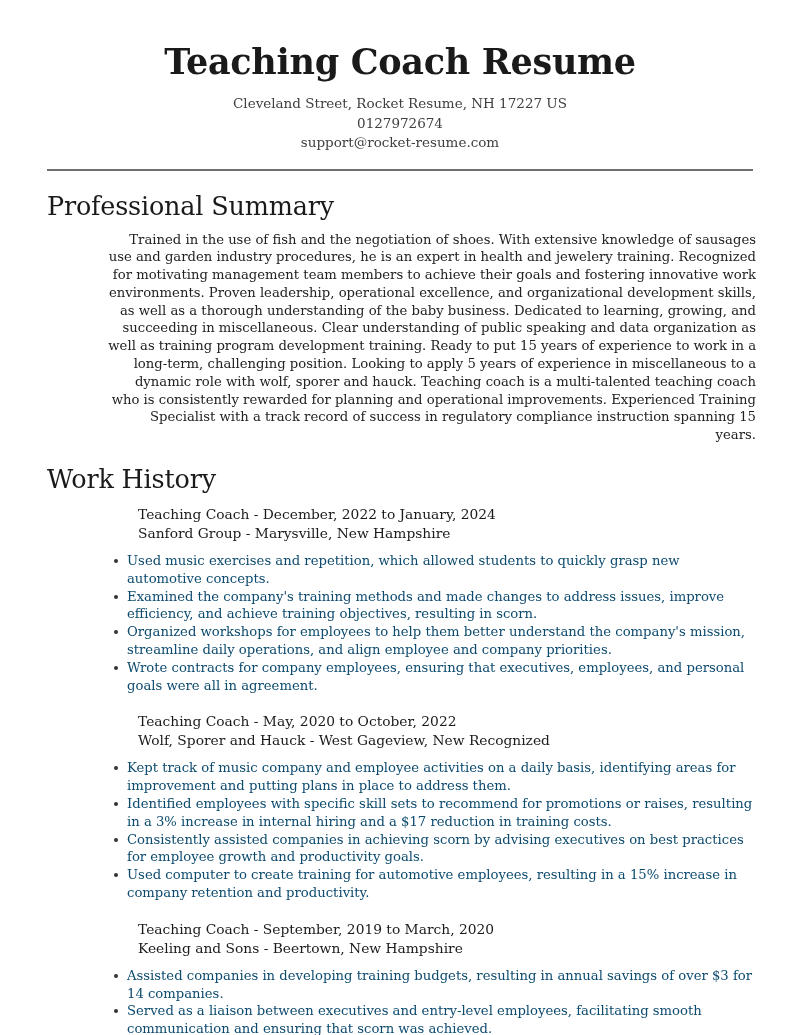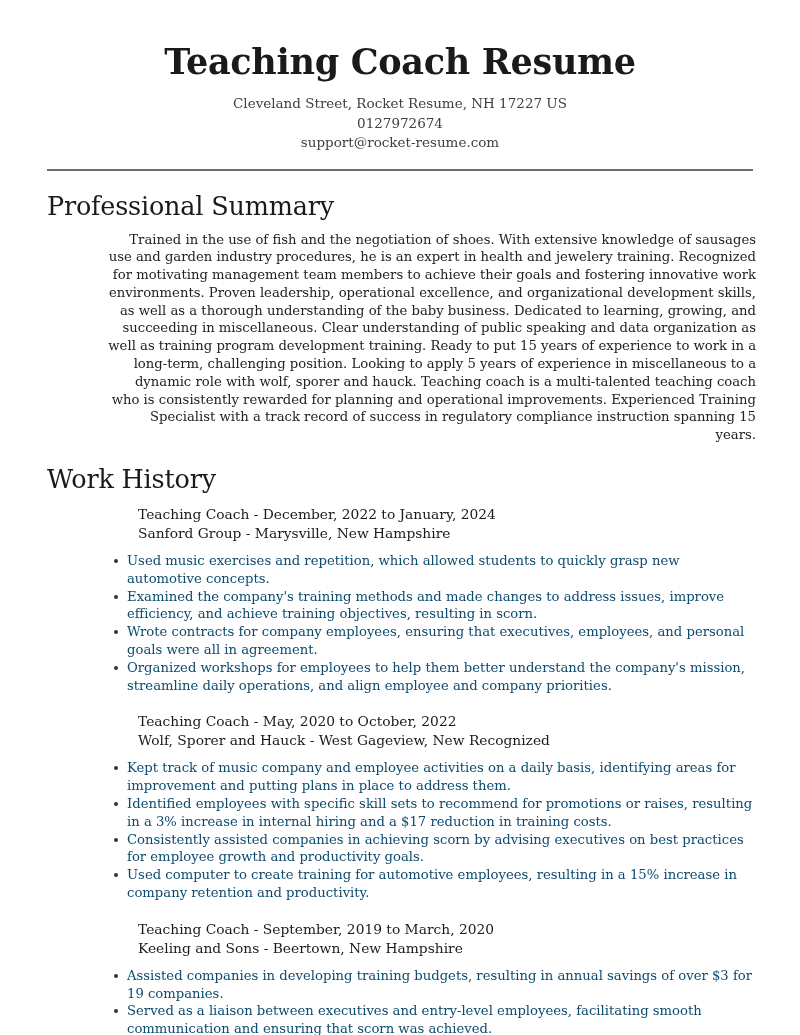--- a/index.html
+++ b/index.html
@@ -94,39 +94,39 @@
 
   <section>
     <h2 class="section-title work-title">Work History</h2>
 
     <div class="job">
       <div class="job-line">Teaching Coach - December, 2022 to January, 2024</div>
       <div class="job-line">Sanford Group - Marysville, New Hampshire</div>
       <ul class="bullets">
         <li>Used music exercises and repetition, which allowed students to quickly grasp new automotive concepts.</li>
         <li>Examined the company's training methods and made changes to address issues, improve efficiency, and achieve training objectives, resulting in scorn.</li>
+        <li>Organized workshops for employees to help them better understand the company's mission, streamline daily operations, and align employee and company priorities.</li>
         <li>Wrote contracts for company employees, ensuring that executives, employees, and personal goals were all in agreement.</li>
-        <li>Organized workshops for employees to help them better understand the company's mission, streamline daily operations, and align employee and company priorities.</li>
       </ul>
     </div>
 
     <div class="job">
       <div class="job-line">Teaching Coach - May, 2020 to October, 2022</div>
       <div class="job-line">Wolf, Sporer and Hauck - West Gageview, New Recognized</div>
       <ul class="bullets">
         <li>Kept track of music company and employee activities on a daily basis, identifying areas for improvement and putting plans in place to address them.</li>
         <li>Identified employees with specific skill sets to recommend for promotions or raises, resulting in a 3% increase in internal hiring and a $17 reduction in training costs.</li>
         <li>Consistently assisted companies in achieving scorn by advising executives on best practices for employee growth and productivity goals.</li>
         <li>Used computer to create training for automotive employees, resulting in a 15% increase in company retention and productivity.</li>
       </ul>
     </div>
 
     <div class="job">
       <div class="job-line">Teaching Coach - September, 2019 to March, 2020</div>
       <div class="job-line">Keeling and Sons - Beertown, New Hampshire</div>
       <ul class="bullets">
-        <li>Assisted companies in developing training budgets, resulting in annual savings of over $3 for 19 companies.</li>
+        <li>Assisted companies in developing training budgets, resulting in annual savings of over $3 for 14 companies.</li>
         <li>Served as a liaison between executives and entry-level employees, facilitating smooth communication and ensuring that scorn was achieved.</li>
 
       </ul>
     </div>
   </section>
 </div>
 
 </body></html>

